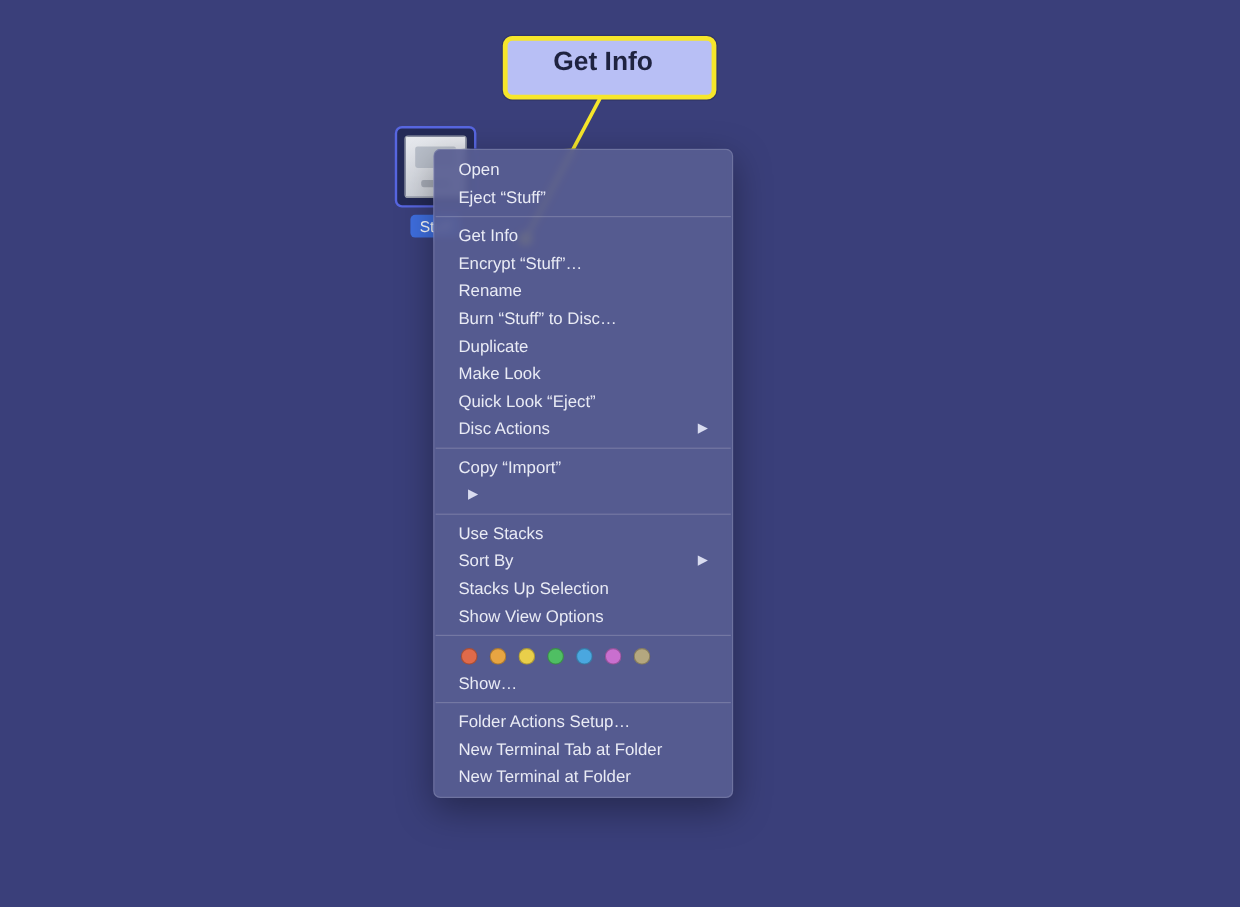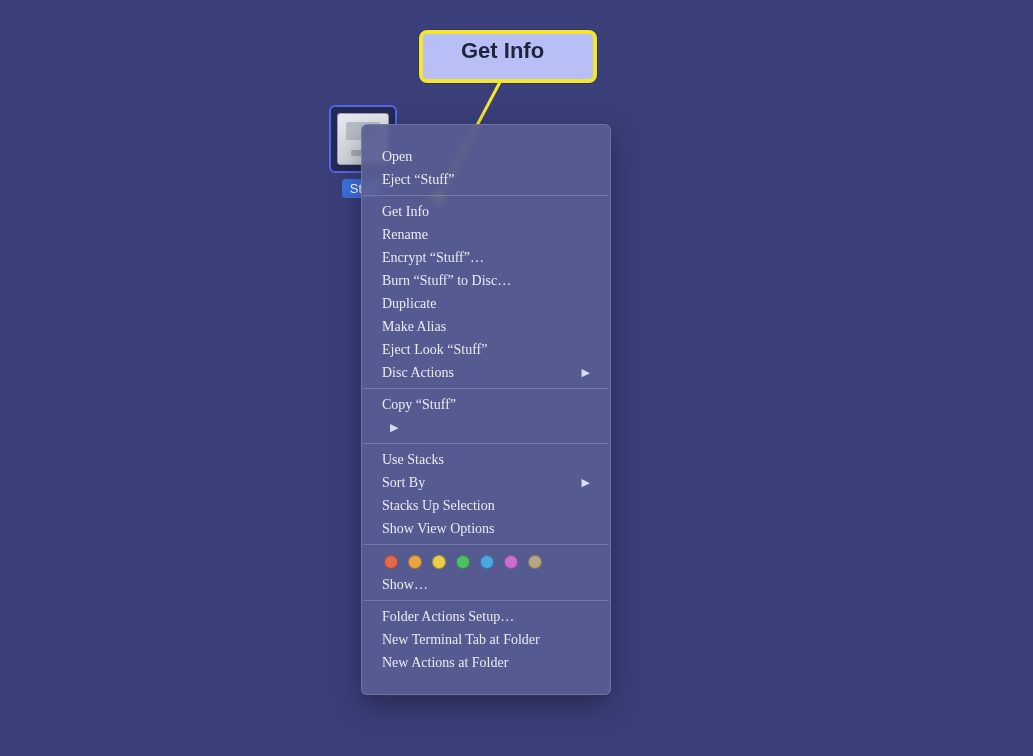--- a/index.html
+++ b/index.html
@@ -85,23 +85,22 @@
     .context-menu {
       position: absolute;
       left: 361px; top: 124px;
       width: 250px;
       background: rgba(88, 93, 145, 0.92);
       border: 1px solid rgba(255,255,255,0.15);
       border-radius: 6px;
       box-shadow: 0 10px 30px rgba(0,0,0,.35);
       color: #e9ebf5;
       font-size: 14px;
-      padding: 20px 0;
+      padding: 5px 0;
       backdrop-filter: blur(3px);
-      font-family: Liberation Serif, serif;
     }
     .menu-item {
       padding: 2px 20px;
       line-height: 19px;
       display: flex;
       justify-content: space-between;
       align-items: center;
       cursor: default;
     }
     .menu-item .sub-arrow {
@@ -150,44 +149,44 @@
       <span>Open</span>
     </div>
     <div class="menu-item">
       <span>Eject “Stuff”</span>
     </div>
     <div class="menu-sep"></div>
     <div class="menu-item">
       <span>Get Info</span>
     </div>
     <div class="menu-item">
+      <span>Encrypt “Stuff”…</span>
+    </div>
+    <div class="menu-item">
       <span>Rename</span>
     </div>
     <div class="menu-item">
-      <span>Encrypt “Stuff”…</span>
-    </div>
-    <div class="menu-item">
       <span>Burn “Stuff” to Disc…</span>
     </div>
     <div class="menu-item">
       <span>Duplicate</span>
     </div>
     <div class="menu-item">
-      <span>Make Alias</span>
-    </div>
-    <div class="menu-item">
-      <span>Eject Look “Stuff”</span>
+      <span>Make Look</span>
+    </div>
+    <div class="menu-item">
+      <span>Quick Look “Eject”</span>
     </div>
     <div class="menu-item">
       <span>Disc Actions</span>
       <span class="sub-arrow">▶</span>
     </div>
     <div class="menu-sep"></div>
     <div class="menu-item">
-      <span>Copy “Stuff”</span>
+      <span>Copy “Import”</span>
     </div>
     <div class="menu-item">
       <span class="sub-arrow">▶</span>
     </div>
     <div class="menu-sep"></div>
     <div class="menu-item">
       <span>Use Stacks</span>
     </div>
     <div class="menu-item">
       <span>Sort By</span>
@@ -213,15 +212,15 @@
       <span>Show…</span>
     </div>
     <div class="menu-sep"></div>
     <div class="menu-item">
       <span>Folder Actions Setup…</span>
     </div>
     <div class="menu-item">
       <span>New Terminal Tab at Folder</span>
     </div>
     <div class="menu-item">
-      <span>New Actions at Folder</span>
+      <span>New Terminal at Folder</span>
     </div>
   </div>
 
 </body></html>

